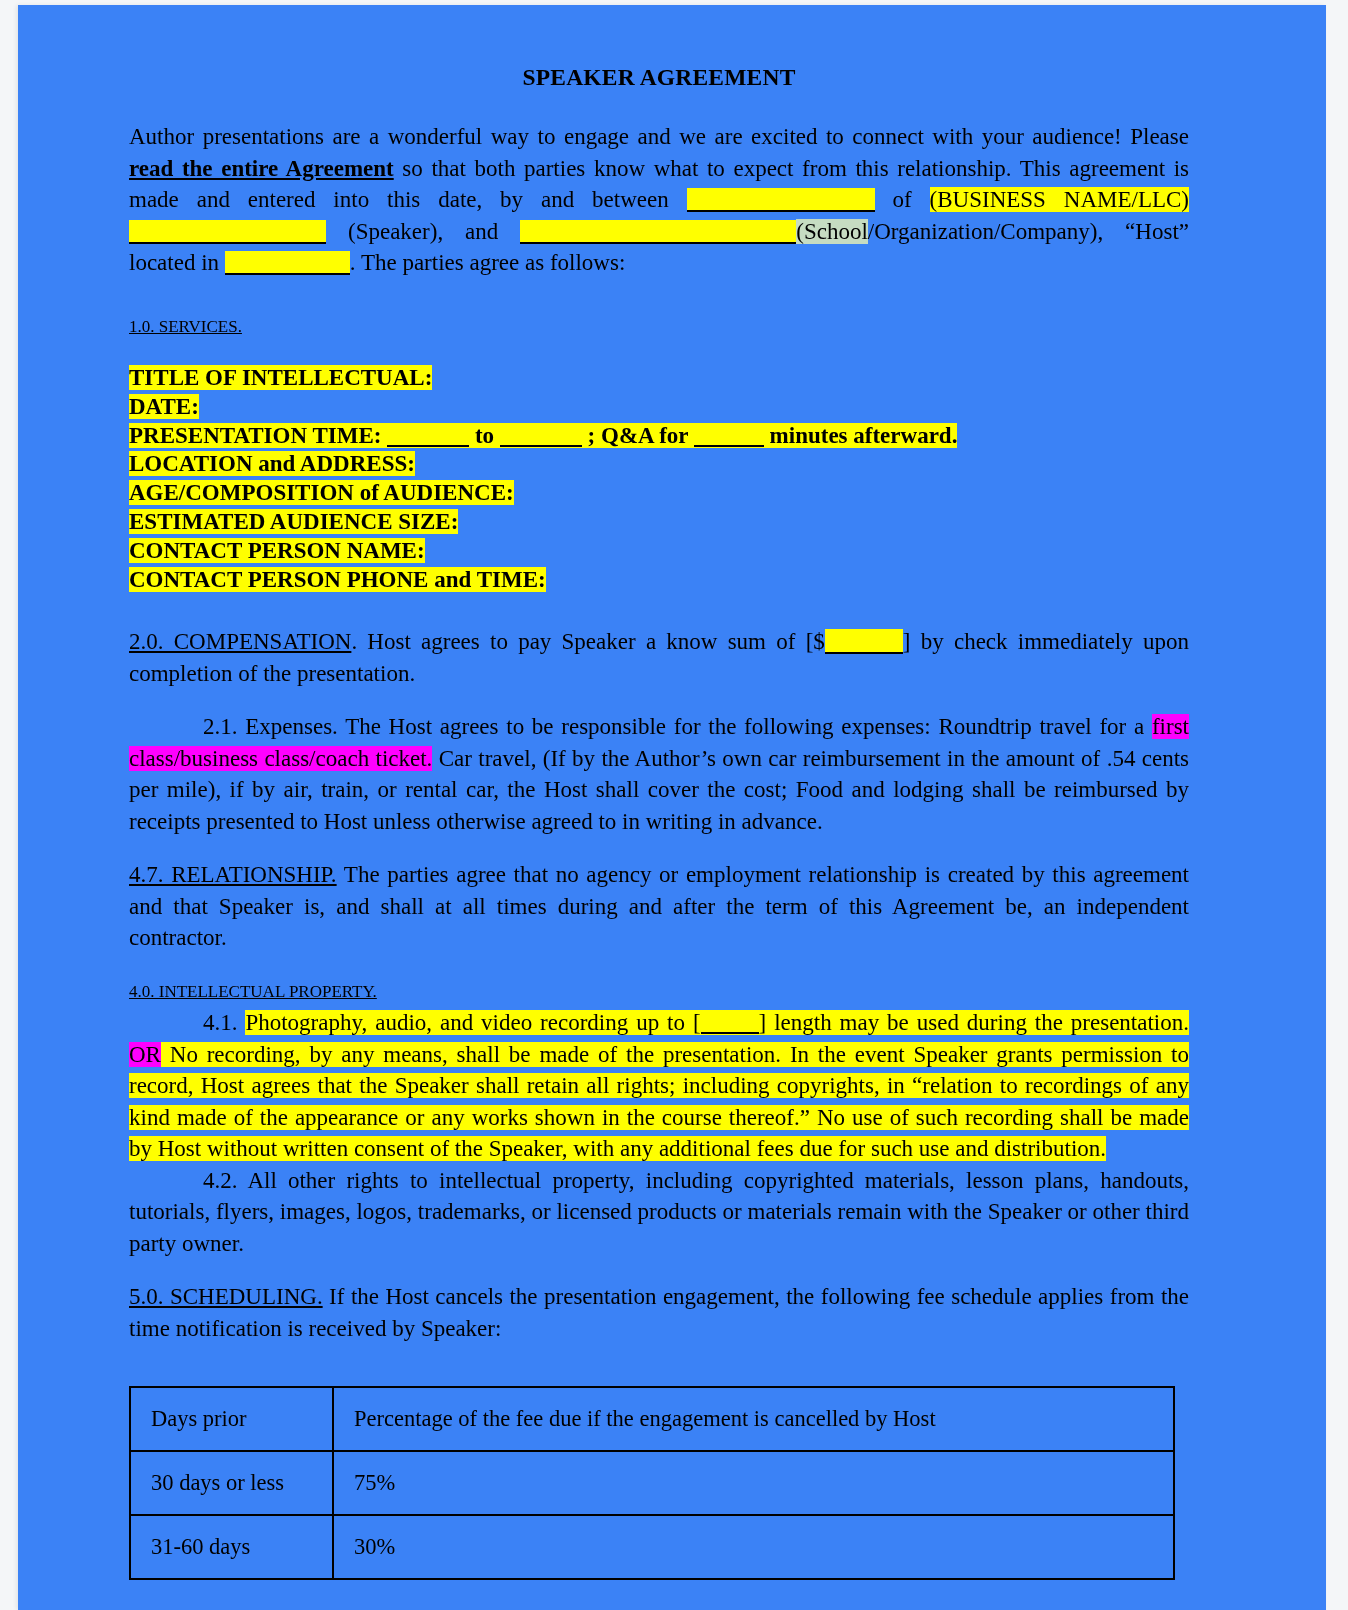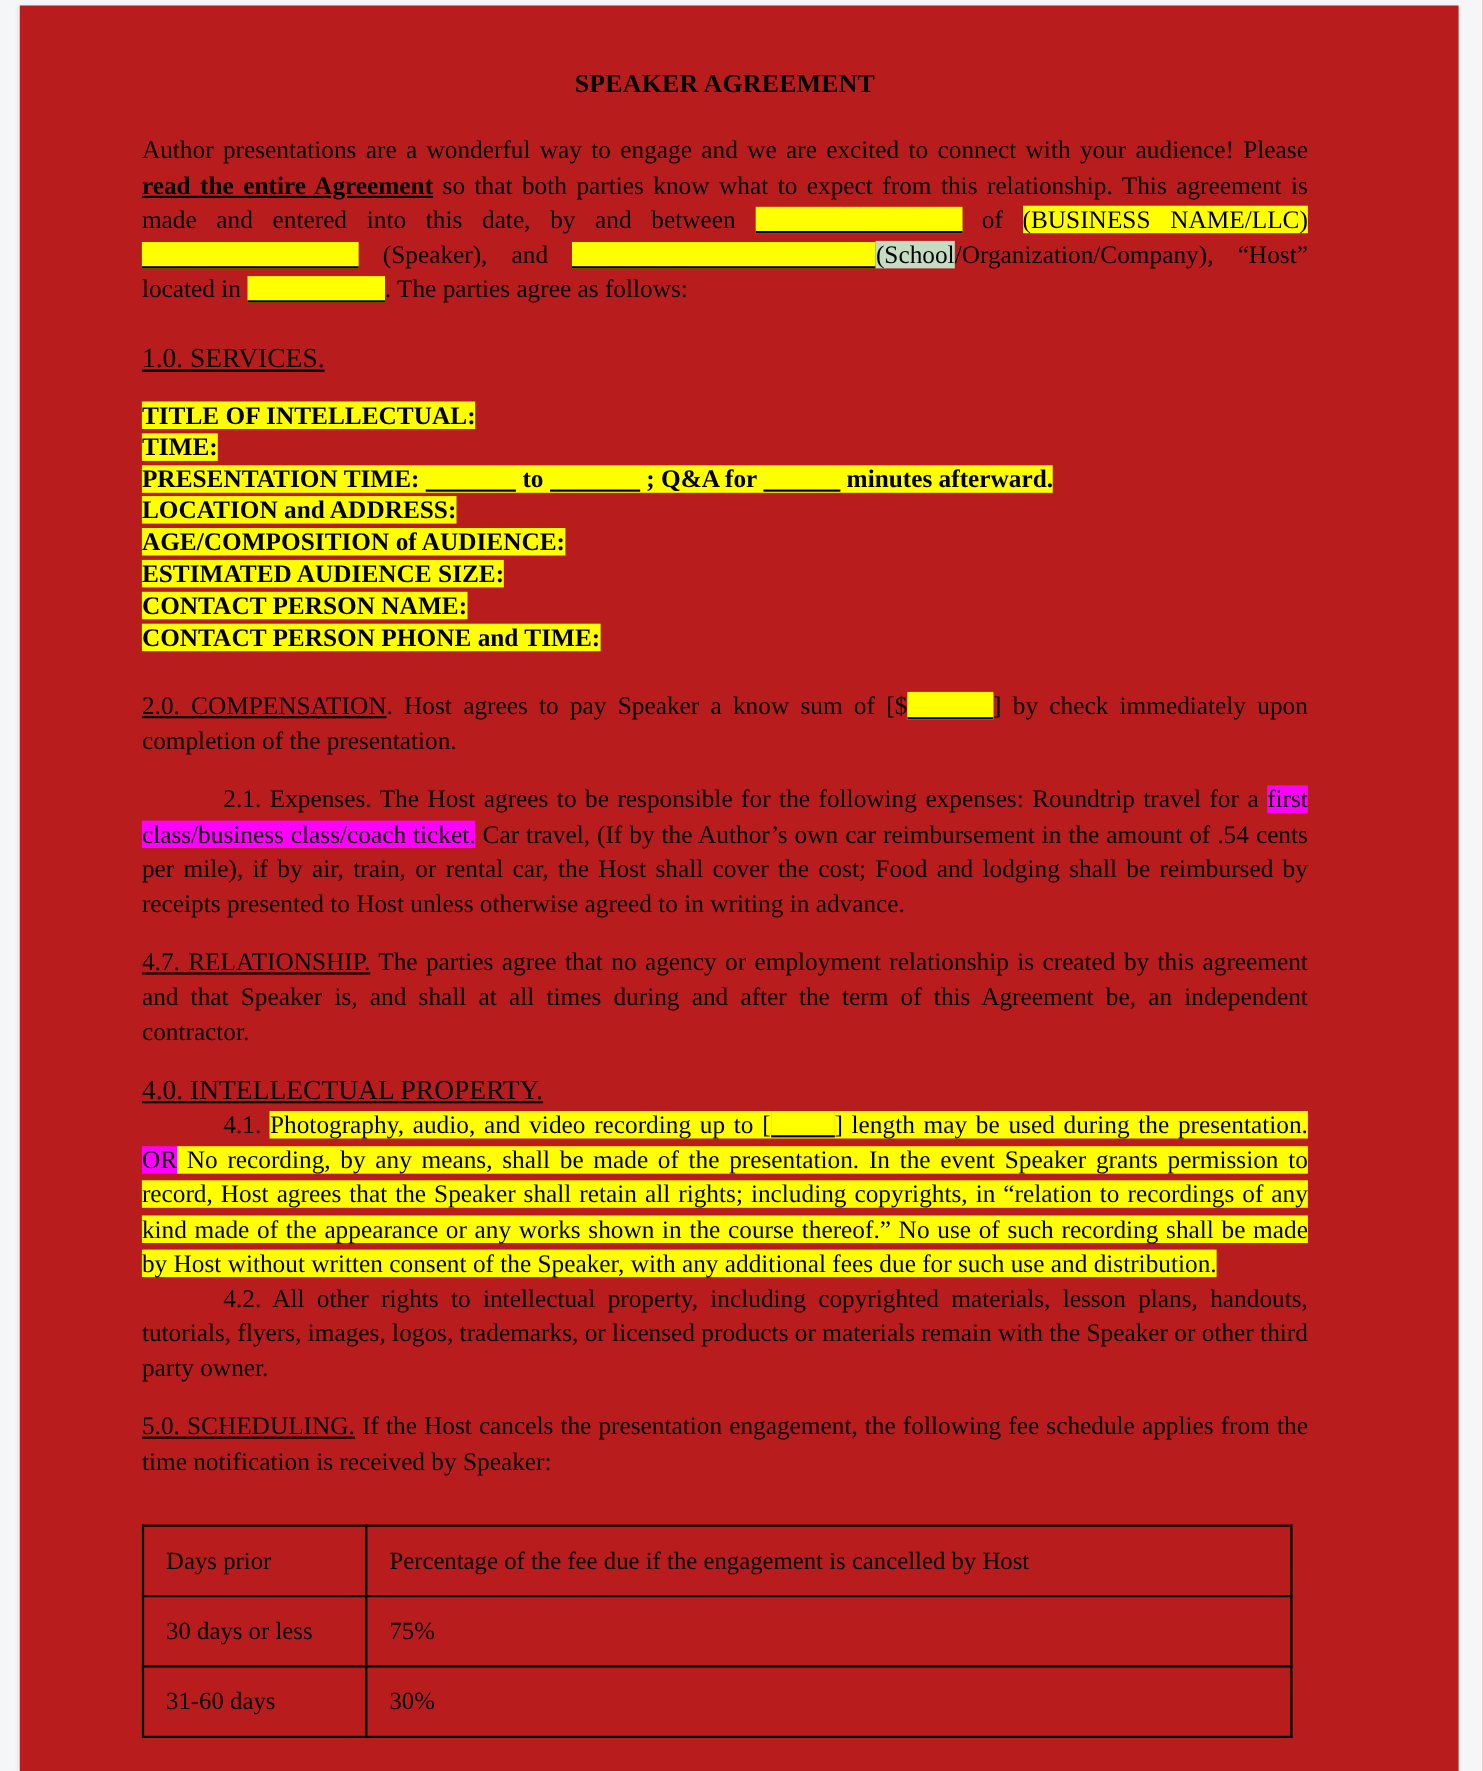--- a/index.html
+++ b/index.html
@@ -13,21 +13,21 @@
     background: #f4f6f8;
     font-family: "Liberation Serif", "DejaVu Serif", serif;
     overflow: hidden;
   }
   .page {
     position: absolute;
     left: 18px;
     top: 5px;
     width: 1308px;
     height: 1605px;
-    background: #b91c1c;
+    background: #3b82f6;
     box-shadow: -2px 0 4px rgba(0,0,0,0.07);
     overflow: hidden;
   }
   .content {
     position: absolute;
     left: 111px;
     top: 0;
     width: 1060px;
   }
   .doc-title {
@@ -77,21 +77,21 @@
     border-bottom: 2.5px solid #000;
     vertical-align: -4px;
     height: 18px;
   }
   .ub-a { width: 82px; }
   .ub-b { width: 82px; }
   .ub-c { width: 70px; }
   .ub-d { width: 58px; }
 
   .section-head {
-    font-size: 25px;
+    font-size: 17px;
     line-height: 31.5px;
     margin: 0;
   }
   .gap-sm { height: 22px; }
   .gap-md { height: 30px; }
   .gap-lg { height: 32px; }
 
   .services-block {
     font-size: 23px;
     line-height: 28.8px;
@@ -134,21 +134,21 @@
     <p class="body-par para-intro"><span>Author presentations are a wonderful way to engage and we are excited to connect with your audience! Please </span><span class="bu">read the entire Agreement</span><span> so that both parties know what to expect from this relationship. This agreement is made and entered into this date, by and between </span><span class="blank blank-w1"></span><span> of </span><span class="hl-y">(BUSINESS NAME/LLC)</span> <span class="blank blank-w2"></span><span> (Speaker),  and </span><span class="blank blank-w3"></span><span class="hl-g">(School</span><span>/Organization/Company),  “Host” located in </span><span class="blank blank-w4"></span><span>. The parties agree as follows:</span></p>
 
     <div class="gap-lg"></div>
 
     <p class="section-head"><span class="u">1.0. SERVICES.</span></p>
 
     <div class="gap-sm"></div>
 
     <div class="services-block">
       <div><span class="hl-y">TITLE OF INTELLECTUAL:</span></div>
-      <div><span class="hl-y">TIME:</span></div>
+      <div><span class="hl-y">DATE:</span></div>
       <div><span class="hl-y"><span>PRESENTATION TIME: </span><span class="ublank ub-a"></span><span> to </span><span class="ublank ub-b"></span><span> ; Q&amp;A for </span><span class="ublank ub-c"></span><span> minutes afterward.</span></span></div>
       <div><span class="hl-y">LOCATION and ADDRESS:</span></div>
       <div><span class="hl-y">AGE/COMPOSITION of AUDIENCE:</span></div>
       <div><span class="hl-y">ESTIMATED AUDIENCE SIZE:</span></div>
       <div><span class="hl-y">CONTACT PERSON NAME:</span></div>
       <div><span class="hl-y">CONTACT PERSON PHONE and TIME:</span></div>
     </div>
 
     <div class="gap-lg"></div>
 

